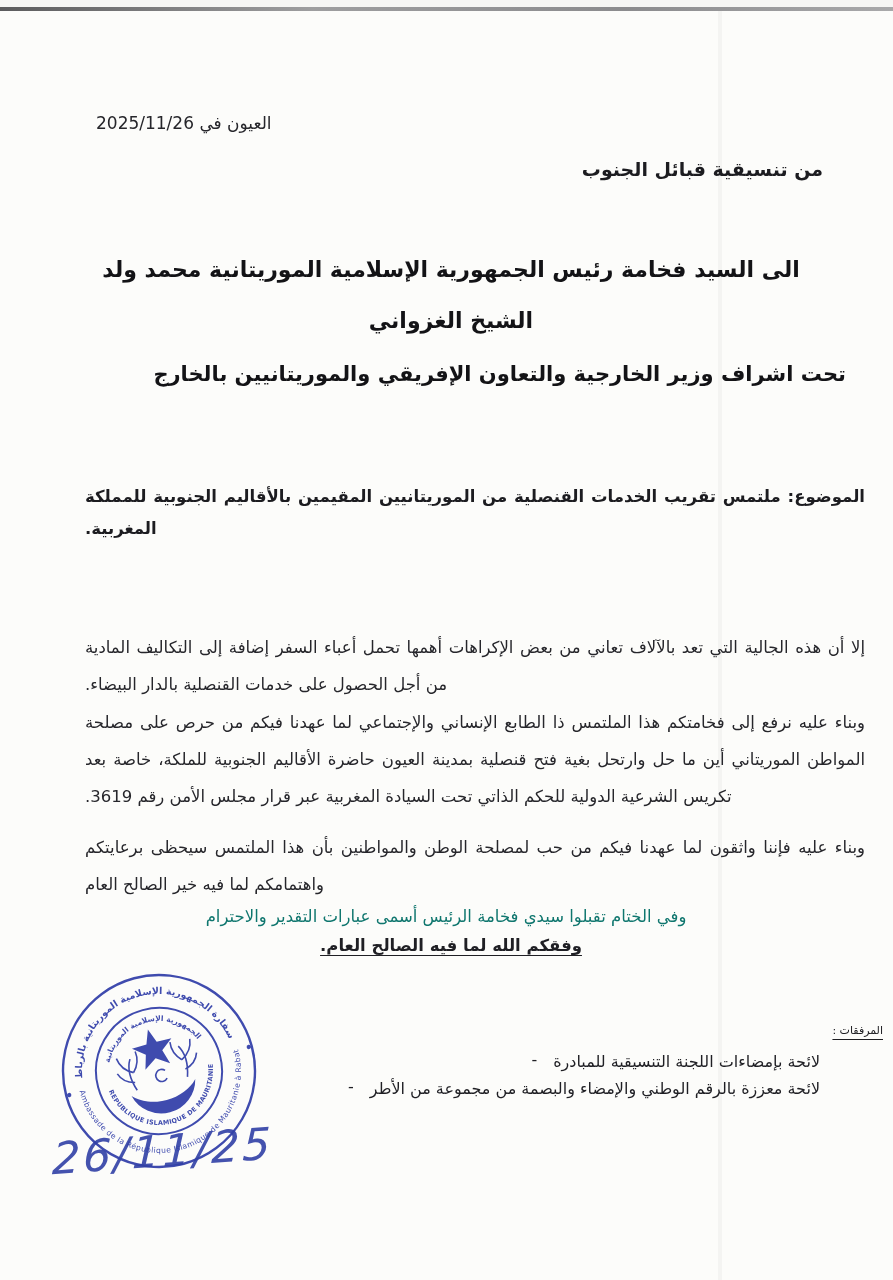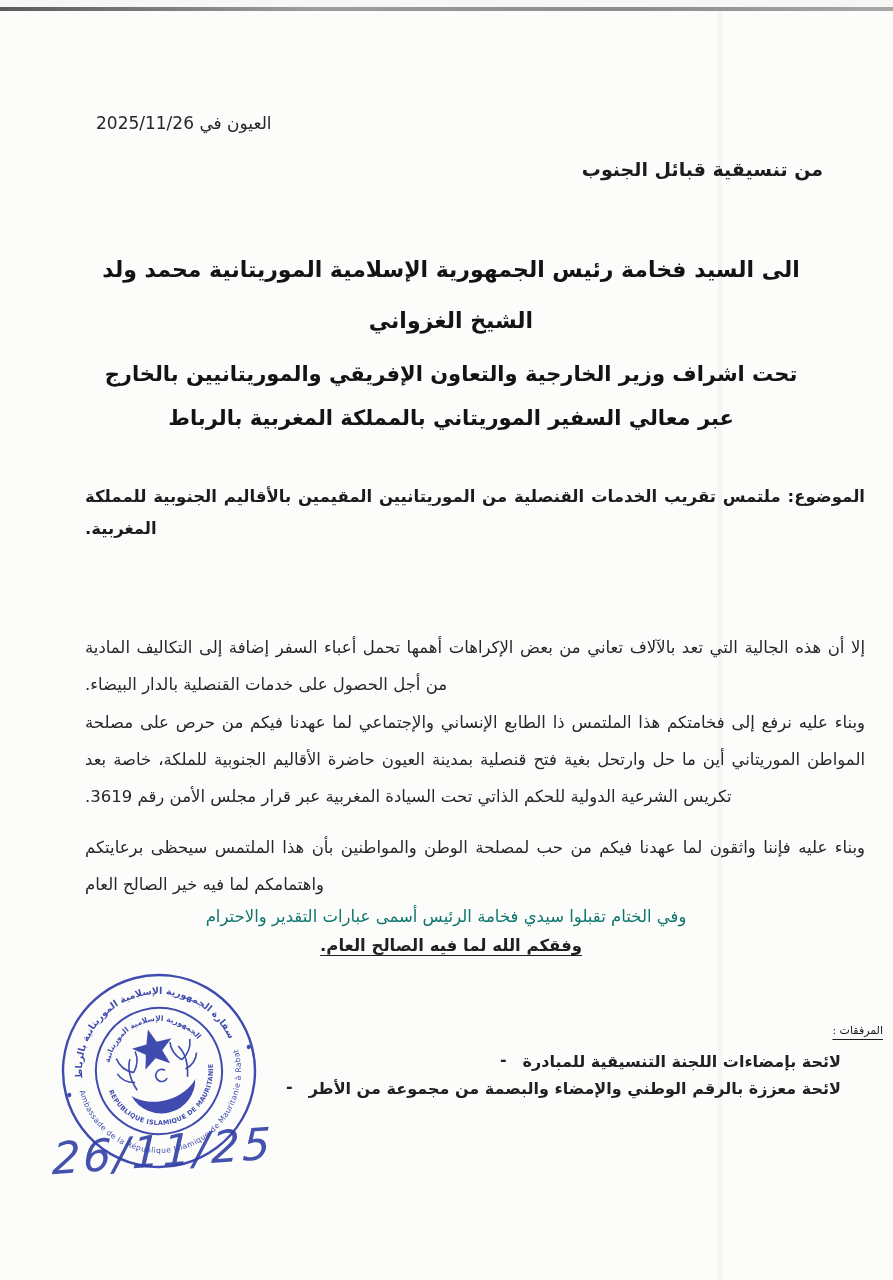--- a/index.html
+++ b/index.html
@@ -36,21 +36,21 @@
     right:70px;top:158px;
     font-size:19px;font-weight:700;direction:rtl;color:#1c1c20;
   }
   .heading{
     left:56px;top:244px;width:790px;
     text-align:center;direction:rtl;
     font-weight:700;font-size:22px;line-height:51px;color:#131316;
   }
   .heading2{
     left:56px;top:352px;width:790px;
-    text-align:center;direction:rtl;
+    text-align:right;direction:rtl;
     font-weight:700;font-size:21px;line-height:44px;color:#131316;
   }
   .subject{
     left:85px;top:481px;width:780px;
     direction:rtl;text-align:justify;text-align-last:left;
     font-weight:700;font-size:16.5px;line-height:32px;color:#1c1c20;
   }
   .para{
     left:85px;top:0;width:780px;
     direction:rtl;text-align:justify;text-align-last:left;
@@ -70,23 +70,23 @@
     direction:rtl;text-align:center;
     font-size:16.5px;font-weight:700;color:#1f1f24;
   }
   .blessing span{text-decoration:underline;text-underline-offset:4px;margin-top:24px;}
   .attachments-title{
     right:10px;top:1024px;
     direction:rtl;font-size:11px;font-weight:400;color:#1c1c20;
     text-decoration:underline;text-underline-offset:5px;
   }
   .attachment-item{
-    right:52px;
+    right:73px;
     direction:ltr;text-align:center;
-    font-size:16px;font-weight:700;color:#1f1f24;white-space:nowrap;
+    font-size:16px;font-weight:400;color:#1f1f24;white-space:nowrap;
   }
   .ai1{top:1052px;}
   .ai2{top:1079px;}
   .attachment-item .dash{display:inline-block;margin-right:16px;transform:translateY(-2px);}
   
   .stamp{
     left:56px;top:968px;width:206px;height:206px;
     transform:rotate(-15deg);
     opacity:.92;
   }
@@ -112,21 +112,20 @@
 
   <div class="abs heading">
     <div>الى السيد فخامة رئيس الجمهورية الإسلامية الموريتانية محمد ولد</div>
     <div>الشيخ الغزواني</div>
   </div>
 
   <div class="abs sender-line">من تنسيقية قبائل الجنوب</div>
 
   <div class="abs heading2">
     <div>تحت اشراف وزير الخارجية والتعاون الإفريقي والموريتانيين بالخارج</div>
-    <div>عبر معالي السفير الموريتاني بالمملكة المغربية بالرباط</div>
   </div>
 
   <div class="abs subject">الموضوع: ملتمس تقريب الخدمات القنصلية من الموريتانيين المقيمين بالأقاليم الجنوبية للمملكة المغربية.</div>
 
   <div class="abs para p2">إلا أن هذه الجالية التي تعد بالآلاف تعاني من بعض الإكراهات أهمها تحمل أعباء السفر إضافة إلى التكاليف المادية من أجل الحصول على خدمات القنصلية بالدار البيضاء.</div>
   <div class="abs para p3">وبناء عليه نرفع إلى فخامتكم هذا الملتمس ذا الطابع الإنساني والإجتماعي لما عهدنا فيكم من حرص على مصلحة المواطن الموريتاني أين ما حل وارتحل بغية فتح قنصلية بمدينة العيون حاضرة الأقاليم الجنوبية للملكة، خاصة بعد تكريس الشرعية الدولية للحكم الذاتي تحت السيادة المغربية عبر قرار مجلس الأمن رقم 3619.</div>
   <div class="abs para p4">وبناء عليه فإننا واثقون لما عهدنا فيكم من حب لمصلحة الوطن والمواطنين بأن هذا الملتمس سيحظى برعايتكم واهتمامكم لما فيه خير الصالح العام</div>
 
   <div class="abs closing">وفي الختام تقبلوا سيدي فخامة الرئيس أسمى عبارات التقدير والاحترام</div>
 

